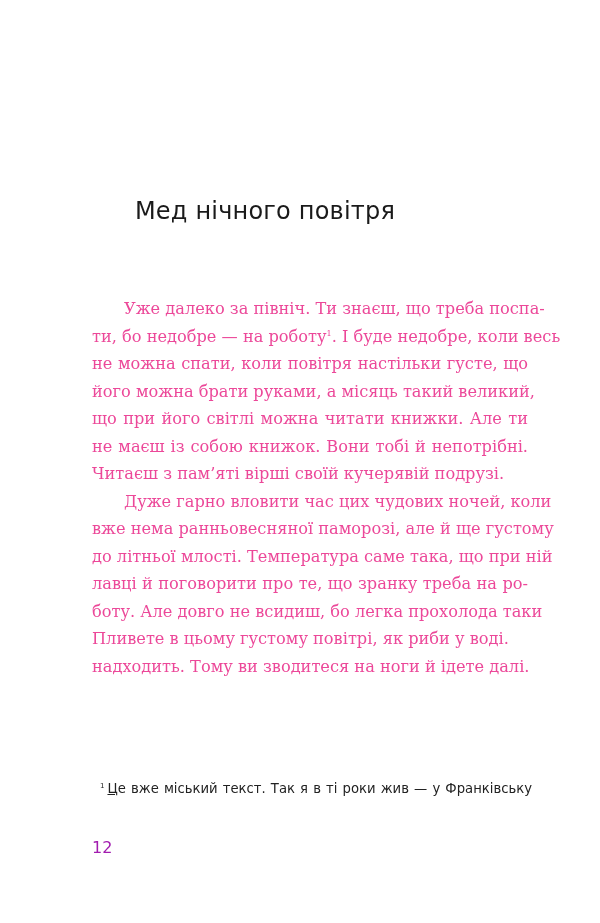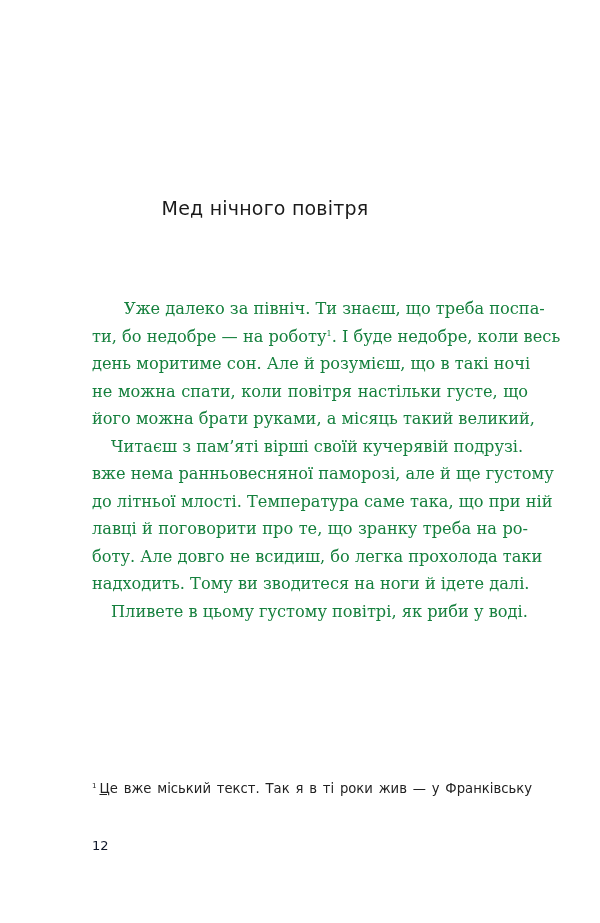--- a/index.html
+++ b/index.html
@@ -21,115 +21,117 @@
       height: 923px;
       background: #ffffff;
     }
     .title {
       position: absolute;
       left: 0;
       width: 530px;
       top: 197px;
       text-align: center;
       font-family: "DejaVu Sans", sans-serif;
-      font-size: 19px;
+      font-size: 24px;
       font-weight: normal;
       letter-spacing: 0.2px;
       color: #1a1a1a;
       margin: 0;
     }
     .body-text {
       position: absolute;
       left: 92px;
       width: 436px;
       top: 295px;
       font-family: "DejaVu Serif", serif;
       font-size: 16.2px;
-      color: #15803d;
+      color: #ec4899;
     }
     .line {
       display: block;
       height: 27.5px;
       line-height: 27.5px;
       white-space: nowrap;
       text-align: justify;
       text-align-last: justify;
     }
     .line.indent {
       padding-left: 32px;
     }
     .line.last {
       text-align-last: left;
-      margin-left: 19px;
     }
     sup.fnref {
       font-size: 8px;
       vertical-align: 6px;
       line-height: 0;
     }
     .footnote {
       position: absolute;
       left: 92px;
       width: 440px;
       top: 779px;
       font-family: "DejaVu Sans", sans-serif;
       font-size: 13.2px;
       color: #222;
     }
     .footnote .fline {
       display: block;
       height: 20px;
       line-height: 20px;
       white-space: nowrap;
+      margin-left: 8px;
     }
     .footnote .fline.justify {
       text-align: justify;
       text-align-last: justify;
     }
     .footnote sup {
       font-size: 7px;
       vertical-align: 5px;
       line-height: 0;
       margin-right: 3px;
     }
     .footnote .u {
       text-decoration: underline;
     }
     .page-number {
       position: absolute;
       left: 92px;
       top: 838px;
       font-family: "DejaVu Sans", sans-serif;
-      font-size: 13px;
-      color: #0f172a;
+      font-size: 16px;
+      color: #a21caf;
     }
   </style>
 </head>
 <body>
 
 <div class="page">
 
   <h1 class="title">Мед нічного повітря</h1>
 
   <div class="body-text">
     <div class="paragraph">
       <span class="line indent">Уже далеко за північ. Ти знаєш, що треба поспа-</span>
       <span class="line"><span>ти, бо недобре — на роботу</span><sup class="fnref">1</sup><span>. І буде недобре, коли весь</span></span>
-      <span class="line">день моритиме сон. Але й розумієш, що в такі ночі</span>
       <span class="line">не можна спати, коли повітря настільки густе, що</span>
       <span class="line">його можна брати руками, а місяць такий великий,</span>
+      <span class="line">що при його світлі можна читати книжки. Але ти</span>
+      <span class="line">не маєш із собою книжок. Вони тобі й непотрібні.</span>
       <span class="line last">Читаєш з пам’яті вірші своїй кучерявій подрузі.</span>
     </div>
     <div class="paragraph">
+      <span class="line indent">Дуже гарно вловити час цих чудових ночей, коли</span>
       <span class="line">вже нема ранньовесняної паморозі, але й ще густому</span>
       <span class="line">до літньої млості. Температура саме така, що при ній</span>
       <span class="line">лавці й поговорити про те, що зранку треба на ро-</span>
       <span class="line">боту. Але довго не всидиш, бо легка прохолода таки</span>
+      <span class="line last">Пливете в цьому густому повітрі, як риби у воді.</span>
       <span class="line">надходить. Тому ви зводитеся на ноги й ідете далі.</span>
-      <span class="line last">Пливете в цьому густому повітрі, як риби у воді.</span>
     </div>
   </div>
 
   <div class="footnote">
     <span class="fline justify"><sup>1</sup><span class="u">Ц</span><span>е вже міський текст. Так я в ті роки жив — у Франківську</span></span>
   </div>
 
   <div class="page-number">12</div>
 
 </div>

